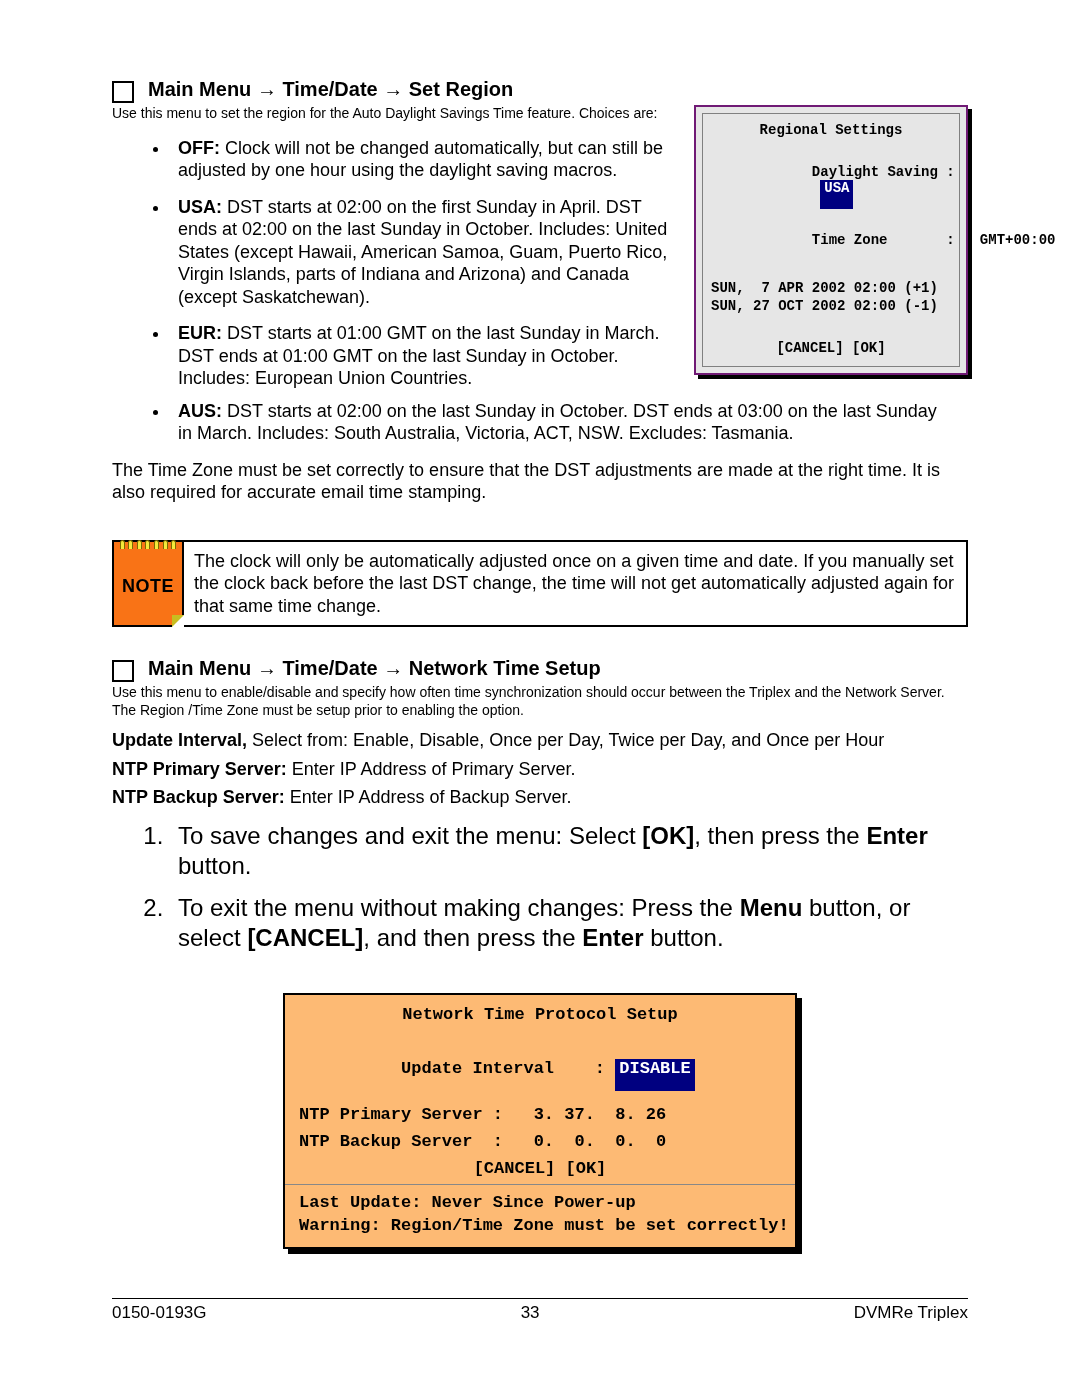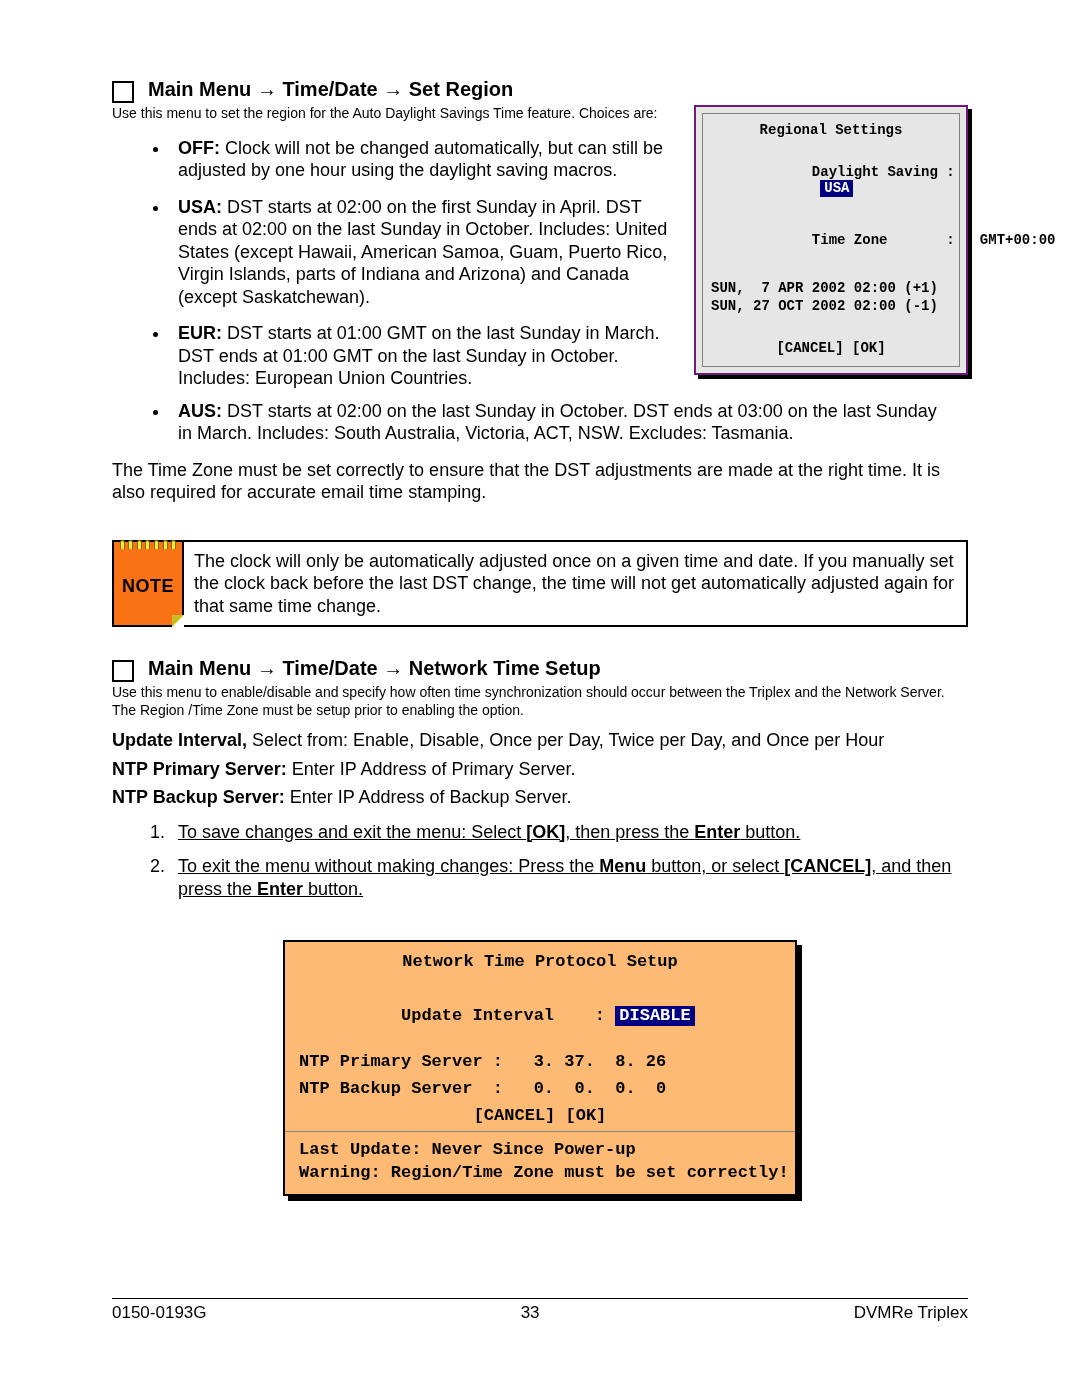--- a/index.html
+++ b/index.html
@@ -91,21 +91,21 @@
   .reg-row { margin-bottom: 4px; white-space: pre; }
   .reg-sun { margin-top: 16px; margin-bottom: 2px; white-space: pre; }
   .reg-buttons {
     text-align: center;
     margin-top: 26px;
     letter-spacing: 0;
   }
   .hl {
     background: #000080;
     color: #fff;
-    padding: 0 4px 1px 4px;
+    padding: 0 4px 13px 4px;
   }
 
   
   .note-row {
     display: flex;
     border: 2px solid #000;
     margin: 36px 0 30px 0;
     align-items: stretch;
   }
   .note-icon {
@@ -156,25 +156,24 @@
   }
   .note-text {
     flex: 1;
     padding: 8px 10px;
     font-size: 18px;
     line-height: 1.25;
   }
 
   
   .num-list {
-    font-size: 18px;
+    font-size: 24px;
     margin: 0 0 14px 0;
     padding-left: 58px;
     line-height: 1.25;
-    text-decoration: underline;
   }
   .num-list li {
     margin-bottom: 12px;
     padding-left: 8px;
   }
 
   
   .ntp-wrap {
     display: flex;
     justify-content: center;

